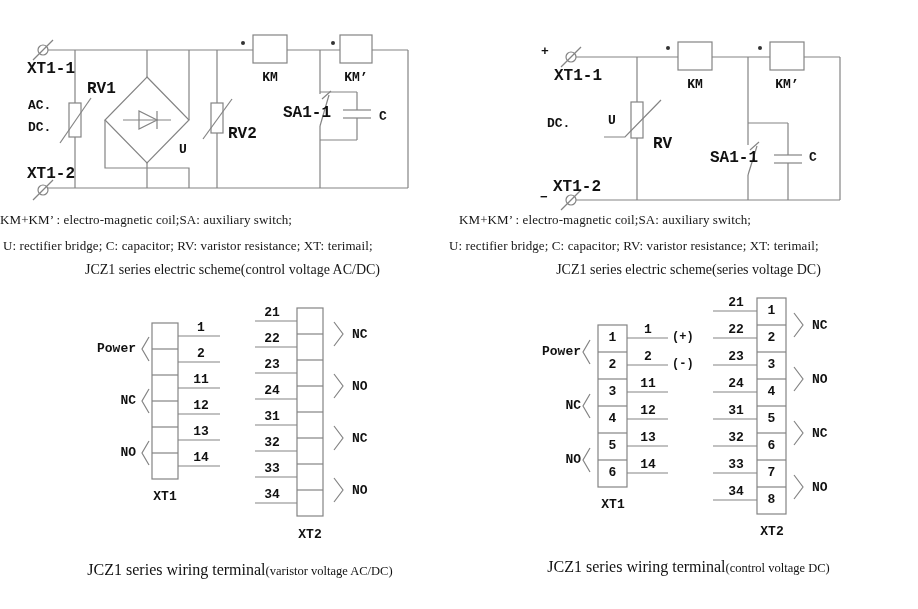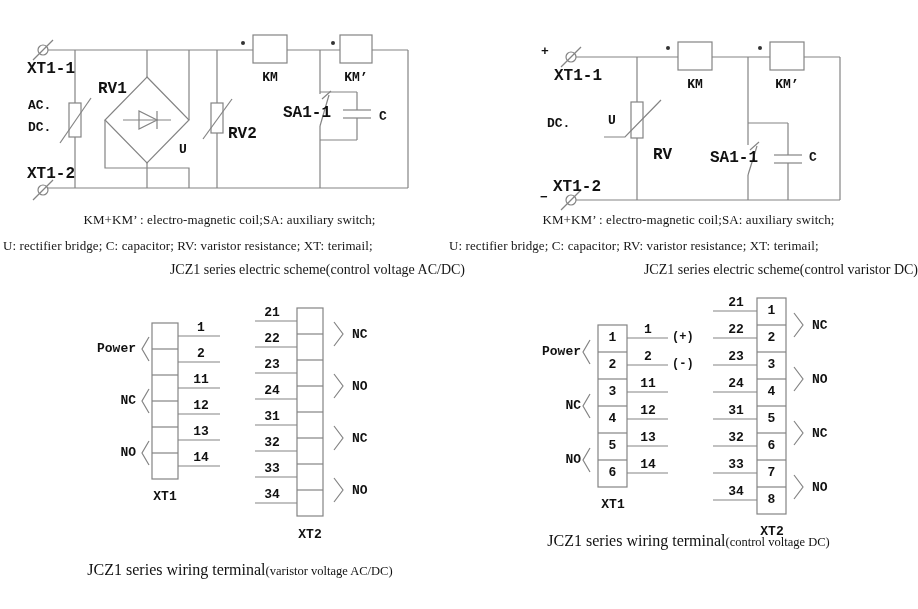--- a/index.html
+++ b/index.html
@@ -8,23 +8,23 @@
   #stage{position:absolute;left:0;top:0;width:918px;height:609px;}
   svg{position:absolute;left:0;top:0;}
   .lbl{position:absolute;color:#111;font-family:"Liberation Mono","DejaVu Sans Mono",monospace;
        font-weight:700;font-size:16px;white-space:nowrap;line-height:1.1;}
   .num{position:absolute;color:#111;font-family:"Liberation Mono","DejaVu Sans Mono",monospace;
        font-weight:700;font-size:13px;text-align:center;line-height:1;}
   .grp{position:absolute;color:#111;font-family:"Liberation Mono","DejaVu Sans Mono",monospace;
        font-weight:700;font-size:13px;text-align:right;line-height:1;}
   .desc{position:absolute;color:#161616;font-family:"Liberation Serif","DejaVu Serif",serif;
         font-size:13px;white-space:nowrap;letter-spacing:0.1px;line-height:1;}
-  .desc.center{text-align:center;}
+  .desc.center{}
   .scheme-cap{position:absolute;color:#161616;font-family:"Liberation Serif","DejaVu Serif",serif;
-        font-size:14px;white-space:nowrap;text-align:right;line-height:1;}
+        font-size:14px;white-space:nowrap;text-align:center;line-height:1;}
   .wire-cap{position:absolute;color:#111;font-family:"Liberation Serif","DejaVu Serif",serif;
         font-size:16px;white-space:nowrap;text-align:center;line-height:1;}
   .wire-cap .sub{font-size:12.5px;}
   .s13{font-size:13px;}
   .pol{position:absolute;color:#111;font-family:"Liberation Mono","DejaVu Sans Mono",monospace;
        font-weight:700;font-size:12px;line-height:1;}
 </style>
 </head>
 <body>
 
@@ -212,49 +212,49 @@
     <line x1="713" y1="473" x2="757" y2="473"></line>
         <line x1="713" y1="500" x2="757" y2="500"></line>
     <polyline points="794,313 803,325 794,337"></polyline>
     <polyline points="794,367 803,379 794,391"></polyline>
     <polyline points="794,421 803,433 794,445"></polyline>
     <polyline points="794,475 803,487 794,499"></polyline>
   </g>
 </svg>
 
 <div class="lbl" style="left:27px;top:61px;">XT1-1</div>
-<div class="lbl" style="left:98px;top:81px;">RV1</div>
+<div class="lbl" style="left:87px;top:81px;">RV1</div>
 <div class="lbl s13" style="left:28px;top:99px;">AC.</div>
 <div class="lbl s13" style="left:28px;top:121px;">DC.</div>
 <div class="lbl s13" style="left:179px;top:143px;">U</div>
 <div class="lbl" style="left:228px;top:126px;">RV2</div>
 <div class="lbl s13" style="left:253px;top:71px;width:34px;text-align:center;">KM</div>
 <div class="lbl s13" style="left:340px;top:71px;width:32px;text-align:center;">KM’</div>
 <div class="lbl" style="left:283px;top:105px;">SA1-1</div>
 <div class="lbl s13" style="left:379px;top:110px;">C</div>
 <div class="lbl" style="left:27px;top:166px;">XT1-2</div>
 
 <div class="lbl s13" style="left:541px;top:45px;">+</div>
 <div class="lbl" style="left:554px;top:68px;">XT1-1</div>
 <div class="lbl s13" style="left:547px;top:117px;">DC.</div>
 <div class="lbl s13" style="left:608px;top:114px;">U</div>
-<div class="lbl" style="left:653px;top:147px;">RV</div>
+<div class="lbl" style="left:653px;top:136px;">RV</div>
 <div class="lbl s13" style="left:678px;top:78px;width:34px;text-align:center;">KM</div>
 <div class="lbl s13" style="left:770px;top:78px;width:34px;text-align:center;">KM’</div>
 <div class="lbl" style="left:710px;top:150px;">SA1-1</div>
 <div class="lbl s13" style="left:809px;top:151px;">C</div>
 <div class="lbl" style="left:553px;top:179px;">XT1-2</div>
 <div class="lbl s13" style="left:540px;top:191px;">−</div>
 
 <div class="desc center" style="left:0;top:213px;width:459px;">KM+KM’ : electro-magnetic coil;SA: auxiliary switch;</div>
 <div class="desc" style="left:3px;top:239px;">U: rectifier bridge; C: capacitor; RV: varistor resistance; XT: terimail;</div>
 <div class="scheme-cap" style="left:0;top:263px;width:465px;">JCZ1 series electric scheme(control voltage AC/DC)</div>
 <div class="desc center" style="left:459px;top:213px;width:459px;">KM+KM’ : electro-magnetic coil;SA: auxiliary switch;</div>
 <div class="desc" style="left:449px;top:239px;">U: rectifier bridge; C: capacitor; RV: varistor resistance; XT: terimail;</div>
-<div class="scheme-cap" style="left:459px;top:263px;width:459px;">JCZ1 series electric scheme(control varistor DC)</div>
+<div class="scheme-cap" style="left:459px;top:263px;width:459px;">JCZ1 series electric scheme(series voltage DC)</div>
 
 <div class="grp" style="left:86px;top:342px;width:50px;">Power</div>
 <div class="grp" style="left:86px;top:394px;width:50px;">NC</div>
 <div class="grp" style="left:86px;top:446px;width:50px;">NO</div>
 <div class="num" style="left:189px;top:321px;width:24px;">1</div>
 <div class="num" style="left:189px;top:347px;width:24px;">2</div>
 <div class="num" style="left:189px;top:373px;width:24px;">11</div>
 <div class="num" style="left:189px;top:399px;width:24px;">12</div>
 <div class="num" style="left:189px;top:425px;width:24px;">13</div>
 <div class="num" style="left:189px;top:451px;width:24px;">14</div>
@@ -309,15 +309,15 @@
 <div class="num" style="left:757px;top:439px;width:29px;">6</div>
 <div class="num" style="left:757px;top:466px;width:29px;">7</div>
 <div class="num" style="left:757px;top:493px;width:29px;">8</div>
 <div class="grp" style="left:812px;top:319px;text-align:left;">NC</div>
 <div class="grp" style="left:812px;top:373px;text-align:left;">NO</div>
 <div class="grp" style="left:812px;top:427px;text-align:left;">NC</div>
 <div class="grp" style="left:812px;top:481px;text-align:left;">NO</div>
 <div class="num" style="left:754px;top:525px;width:36px;">XT2</div>
 
 <div class="wire-cap" style="left:0;top:562px;width:480px;"><span>JCZ1 series wiring terminal</span><span class="sub">(varistor voltage AC/DC)</span></div>
-<div class="wire-cap" style="left:459px;top:533px;width:459px;"><span>JCZ1 series wiring terminal</span><span class="sub">(control voltage DC)</span></div>
+<div class="wire-cap" style="left:459px;top:559px;width:459px;"><span>JCZ1 series wiring terminal</span><span class="sub">(control voltage DC)</span></div>
 
 </div>
 
 </body></html>

